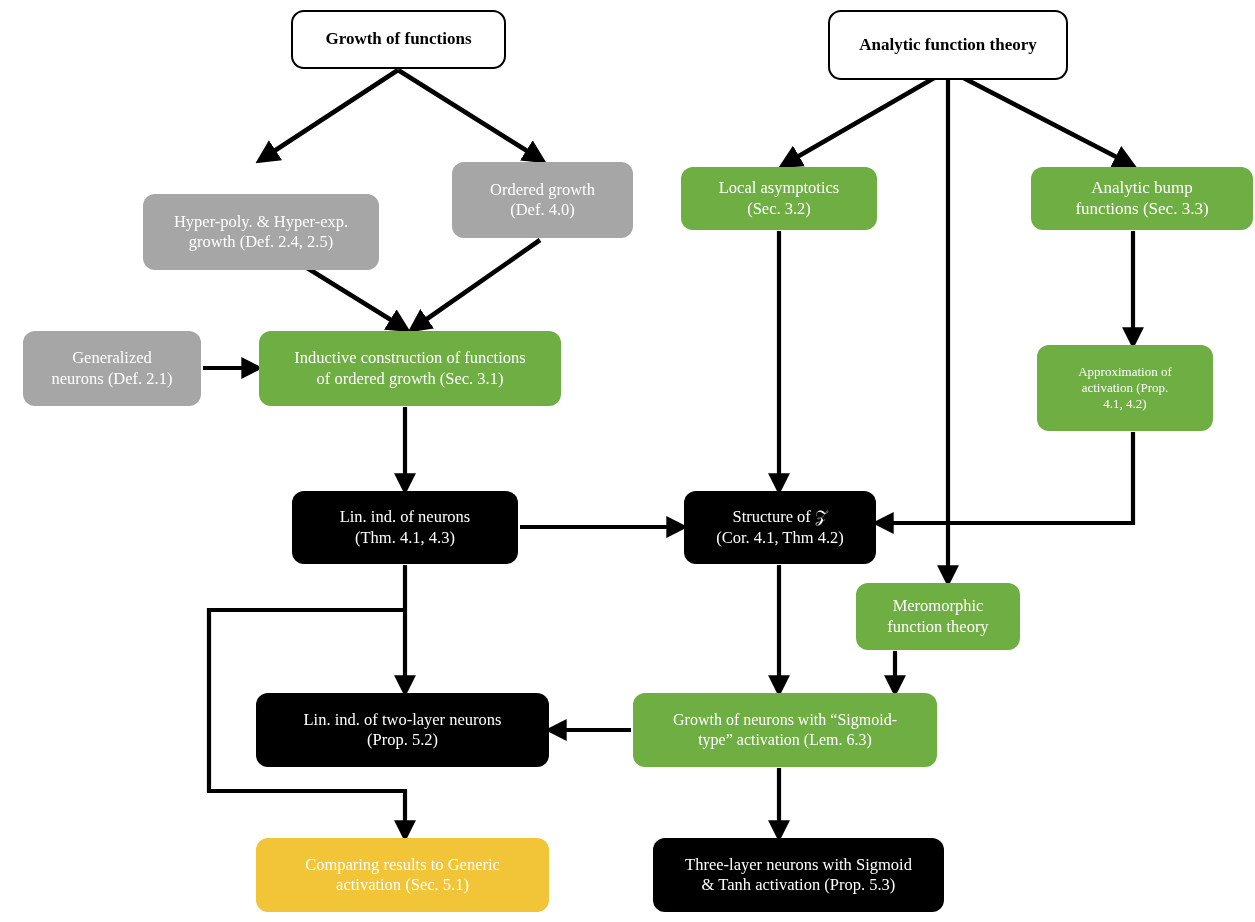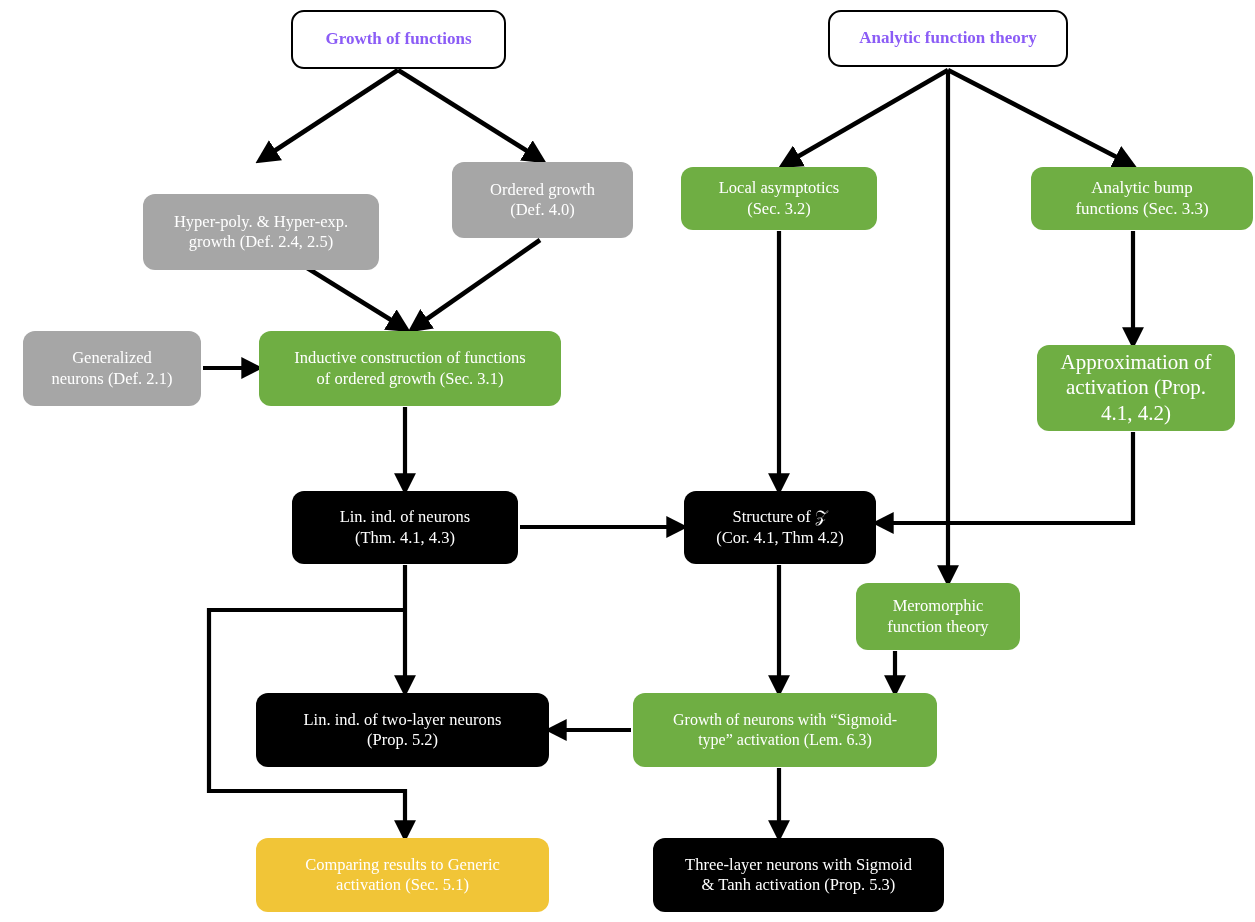--- a/index.html
+++ b/index.html
@@ -33,21 +33,21 @@
     text-align: center;
     border-radius: 12px;
     line-height: 1.22;
     z-index: 3;
     white-space: pre-line;
     padding: 2px 8px;
   }
   .node.root {
     background: #ffffff;
     border: 2.5px solid #000000;
-    color: #8b5cf6;
+    color: #000000;
     font-weight: bold;
     border-radius: 13px;
   }
   .node.gray   { background: #a6a6a6; color: #ffffff; }
   .node.green  { background: #6fae43; color: #ffffff; }
   .node.salmon { background: #000000; color: #ffffff; }
   .node.yellow { background: #f1c537; color: #ffffff; }
 </style>
 </head>
 <body>
@@ -76,34 +76,34 @@
         <polyline points="405,565 405,690" fill="none" stroke="#000000" stroke-width="4.2" stroke-linejoin="miter" marker-end="url(#arrowhead)"></polyline>
         <polyline points="405,610 209,610 209,791 405,791 405,835" fill="none" stroke="#000000" stroke-width="4.2" stroke-linejoin="miter" marker-end="url(#arrowhead)"></polyline>
         <polyline points="779,565 779,690" fill="none" stroke="#000000" stroke-width="4.2" stroke-linejoin="miter" marker-end="url(#arrowhead)"></polyline>
         <polyline points="895,651 895,690" fill="none" stroke="#000000" stroke-width="4.2" stroke-linejoin="miter" marker-end="url(#arrowhead)"></polyline>
         <polyline points="631,730 552,730" fill="none" stroke="#000000" stroke-width="4.2" stroke-linejoin="miter" marker-end="url(#arrowhead)"></polyline>
         <polyline points="779,768 779,835" fill="none" stroke="#000000" stroke-width="4.2" stroke-linejoin="miter" marker-end="url(#arrowhead)"></polyline>
       </g>
   </svg>
   <div id="node-layer">
       <div class="node root" style="left: 291px; top: 10px; width: 215px; height: 59px; font-size: 17px;">Growth of functions</div>
-      <div class="node root" style="left: 828px; top: 10px; width: 240px; height: 57px; font-size: 17px;">Analytic function theory</div>
+      <div class="node root" style="left: 828px; top: 10px; width: 240px; height: 70px; font-size: 17px;">Analytic function theory</div>
       <div class="node gray" style="left: 143px; top: 162px; width: 236px; height: 76px; font-size: 16.5px; margin-top: 32px;">Hyper-poly. &amp; Hyper-exp.
 growth (Def. 2.4, 2.5)</div>
       <div class="node gray" style="left: 452px; top: 162px; width: 181px; height: 76px; font-size: 16.5px;">Ordered growth
 (Def. 4.0)</div>
       <div class="node green" style="left: 681px; top: 167px; width: 196px; height: 63px; font-size: 16.5px;">Local asymptotics
 (Sec. 3.2)</div>
       <div class="node green" style="left: 1031px; top: 167px; width: 222px; height: 63px; font-size: 17px;">Analytic bump
 functions (Sec. 3.3)</div>
       <div class="node gray" style="left: 23px; top: 331px; width: 178px; height: 75px; font-size: 16.5px;">Generalized
 neurons (Def. 2.1)</div>
       <div class="node green" style="left: 259px; top: 331px; width: 302px; height: 75px; font-size: 16.5px;">Inductive construction of functions
 of ordered growth (Sec. 3.1)</div>
-      <div class="node green" style="left: 1037px; top: 345px; width: 198px; height: 86px; font-size: 21px;">Approximation of
+      <div class="node green" style="left: 1037px; top: 345px; width: 176px; height: 86px; font-size: 13px;">Approximation of
 activation (Prop.
 4.1, 4.2)</div>
       <div class="node salmon" style="left: 292px; top: 491px; width: 226px; height: 73px; font-size: 16.5px;">Lin. ind. of neurons
 (Thm. 4.1, 4.3)</div>
       <div class="node salmon" style="left: 684px; top: 491px; width: 192px; height: 73px; font-size: 16.5px;">Structure of  𝒵
 (Cor. 4.1, Thm 4.2)</div>
       <div class="node green" style="left: 856px; top: 583px; width: 164px; height: 67px; font-size: 16.5px;">Meromorphic
 function theory</div>
       <div class="node salmon" style="left: 256px; top: 693px; width: 293px; height: 74px; font-size: 16.5px;">Lin. ind. of two-layer neurons
 (Prop. 5.2)</div>

